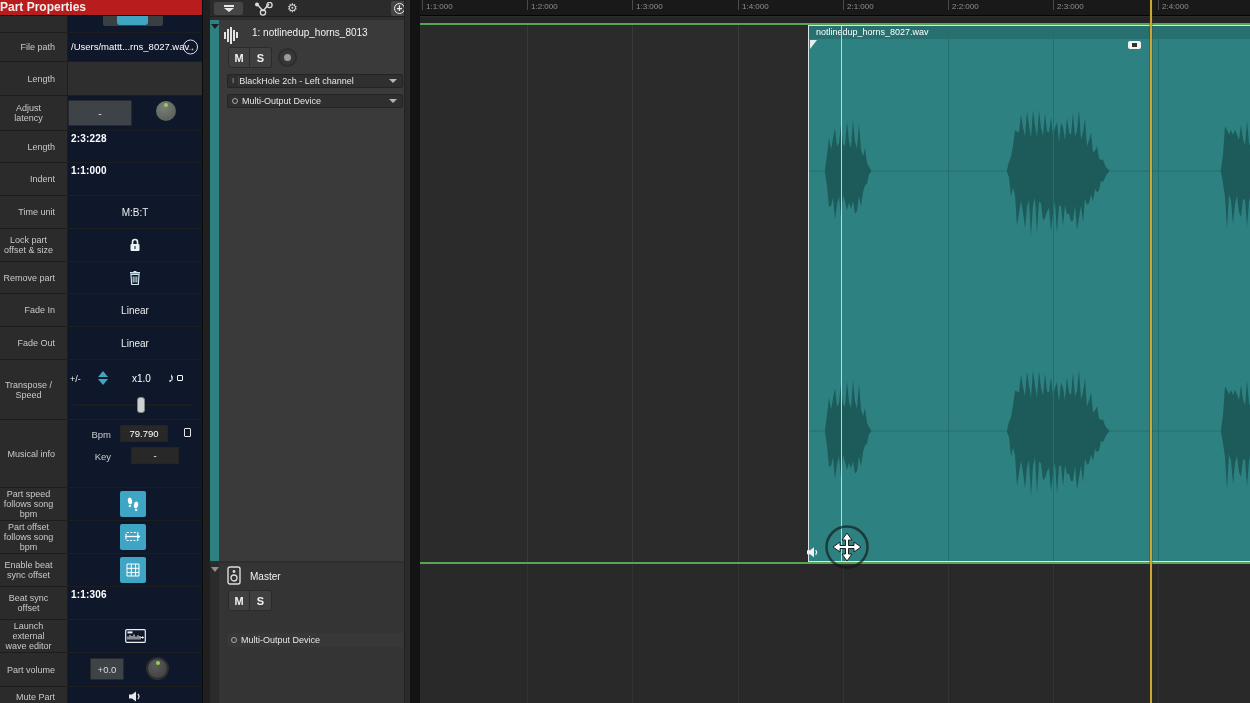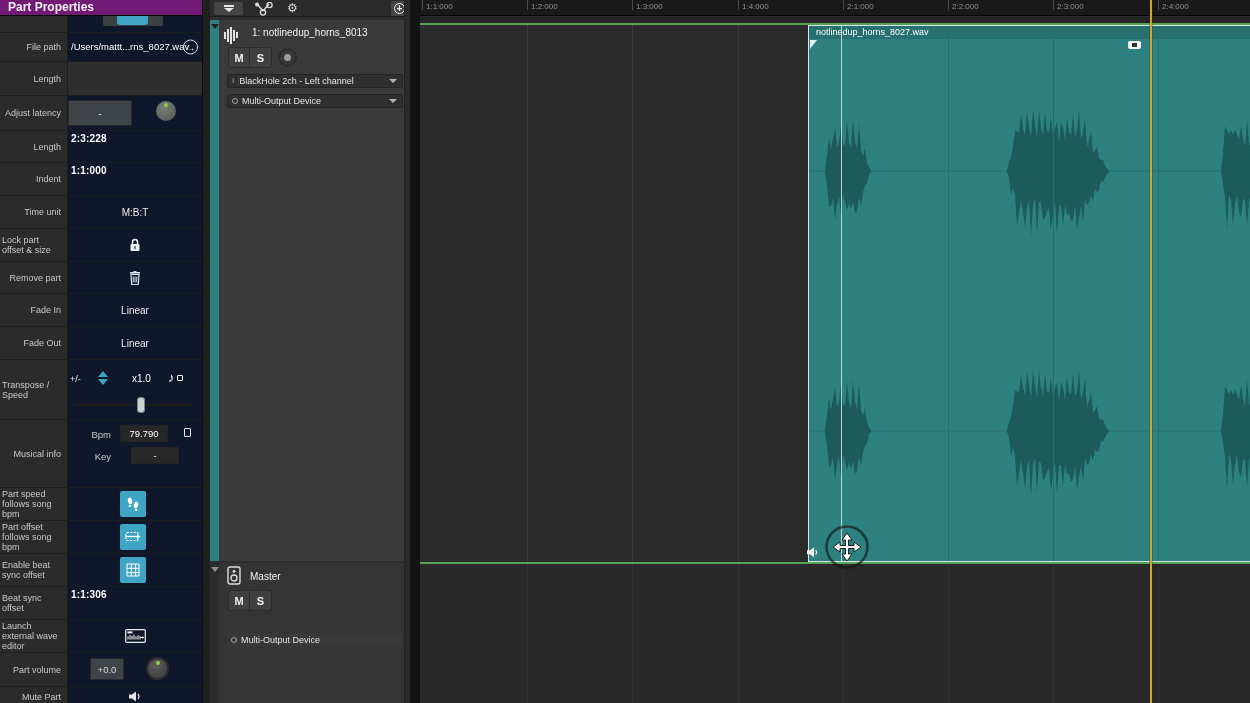--- a/index.html
+++ b/index.html
@@ -2,23 +2,23 @@
 <html style="--accent: #3fa5c5; --region: #2e8181; --wave: #1d5a5a; --playhead: #c9a636; --green: #57a457;"><head>
 <meta charset="utf-8">
 <style>
   html,body{margin:0;padding:0;background:#202020;width:1250px;height:703px;overflow:hidden;
     font-family:"Liberation Sans",sans-serif;-webkit-font-smoothing:antialiased}
   *{box-sizing:border-box}
   :root{--accent:#3fa5c5;--region:#2e8181;--wave:#1d5a5a;--playhead:#c9a636;--green:#57a457}
 
   
   .left-panel{position:absolute;left:0;top:0;width:203px;height:703px;background:#2e2e2e;overflow:hidden;border-right:1px solid #0c0c0c}
-  .lp-header{height:16px;background:#701a75;color:#efefef;font-size:12px;font-weight:bold;line-height:15px;padding-left:8px;border-bottom:1px solid #000}
+  .lp-header{height:16px;background:#b91c1c;color:#efefef;font-size:12px;font-weight:bold;line-height:15px;border-bottom:1px solid #000}
   .lp-row{display:flex;border-bottom:1px solid #1d1d1d;position:relative}
-  .lp-label{width:68px;background:#2b2b2b;color:#c9c9c9;font-size:9px;line-height:10px;display:flex;align-items:center;justify-content:flex-end;text-align:left;padding:2px 6px 2px 2px;border-right:1px solid #1d1d1d}
+  .lp-label{width:68px;background:#2b2b2b;color:#c9c9c9;font-size:9px;line-height:10px;display:flex;align-items:center;justify-content:flex-end;text-align:center;padding:2px 12px 2px 2px;border-right:1px solid #1d1d1d}
   .lp-value{flex:1;position:relative;background:#0f172a}
   .num{position:absolute;top:2px;left:3px;font-size:10px;font-weight:700;color:#fff;letter-spacing:.2px}
   .centered{width:100%;height:100%;display:flex;align-items:center;justify-content:center;color:#ededed;font-size:10px}
   .btn-box{background:#3e4347;border:1px solid #282b2d;color:#dcdcdc;display:flex;align-items:center;justify-content:center;border-radius:1px}
   .knob{border-radius:50%;position:relative;background:radial-gradient(circle at 38% 30%,#7a7f7a,#525652)}
   .knob::after{content:'';position:absolute;width:4px;height:4px;border-radius:50%;background:#8fd14f;top:2px;left:50%;transform:translateX(-50%)}
   .knob.dark{background:radial-gradient(circle at 38% 30%,#5c5c5c,#3c3c3c);border:2px solid #2d2d2d}
   .toggle-btn{position:absolute;left:52px;top:3px;width:26px;height:26px;background:var(--accent);border-radius:2px;display:flex;align-items:center;justify-content:center}
   .pill{position:absolute;left:49px;top:-4px;width:31px;height:13px;border-radius:3px;background:var(--accent)}
   .pill-track{position:absolute;left:35px;top:-6px;width:60px;height:16px;background:#3a3f41;border-radius:2px}

